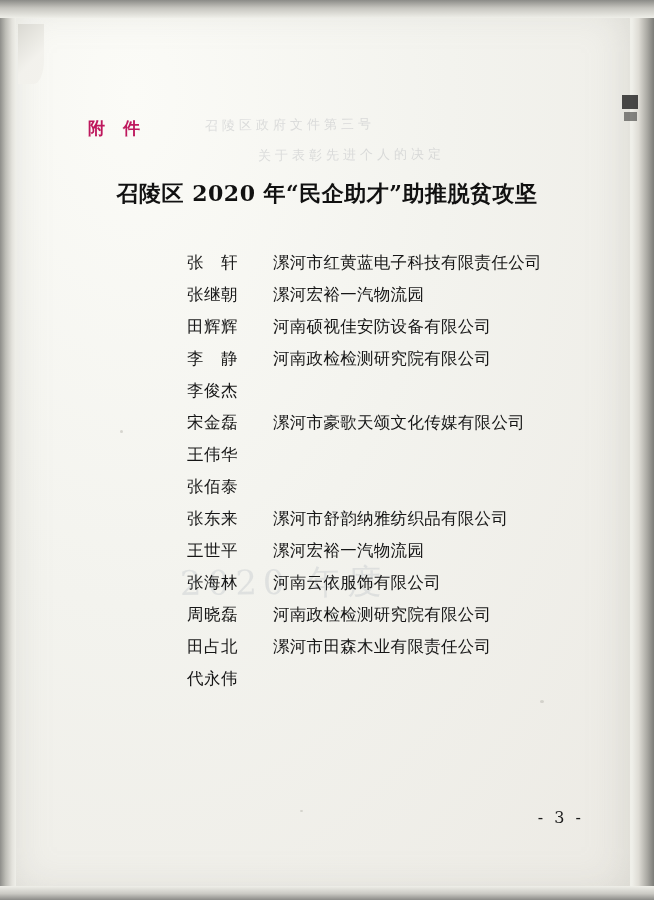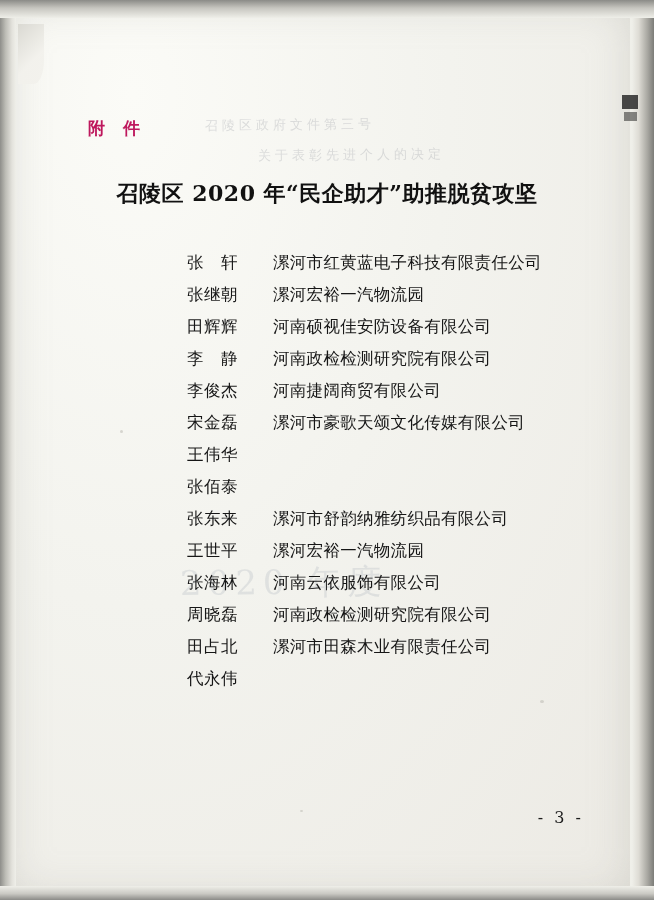--- a/index.html
+++ b/index.html
@@ -201,21 +201,20 @@
       <div class="row">
         <span class="name">田辉辉</span>
         <span class="company">河南硕视佳安防设备有限公司</span>
       </div>
       <div class="row">
         <span class="name">李　静</span>
         <span class="company">河南政检检测研究院有限公司</span>
       </div>
       <div class="row">
         <span class="name">李俊杰</span>
-        <span class="company">河南捷阔商贸有限公司</span>
       </div>
       <div class="row">
         <span class="name">宋金磊</span>
         <span class="company">漯河市豪歌天颂文化传媒有限公司</span>
       </div>
       <div class="row">
         <span class="name">王伟华</span>
       </div>
       <div class="row">
         <span class="name">张佰泰</span>

